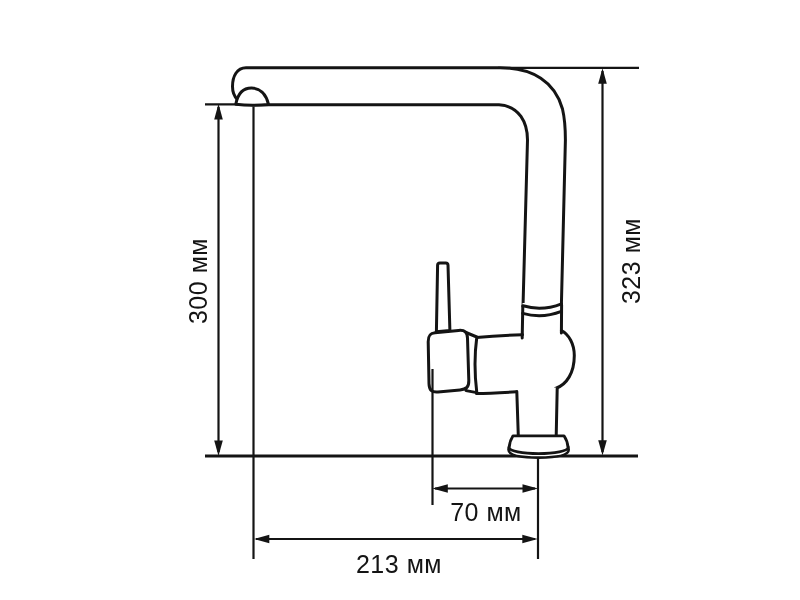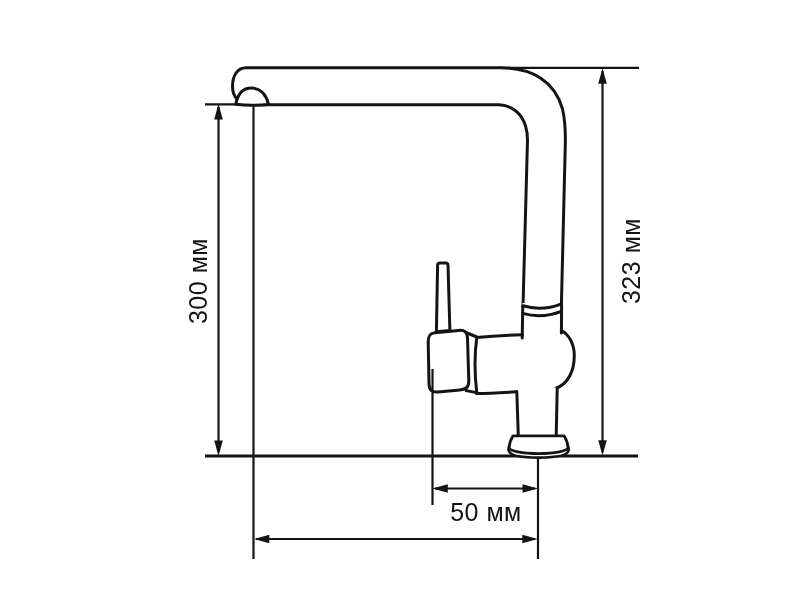--- a/index.html
+++ b/index.html
@@ -167,16 +167,17 @@
         <polygon points="253.8,539 269.3,534.8 269.3,543.2" fill="#141414" stroke="none"></polygon>
         <polygon points="537.8,539 522.3,534.8 522.3,543.2" fill="#141414" stroke="none"></polygon>
       </g>
     </g>
   </svg>
 
   <div class="dim-label vertical" style="left:138px; top:267px; width:120px;">300 мм</div>
 
   <div class="dim-label vertical" style="left:571px; top:247px; width:120px;">323 мм</div>
 
-  <div class="dim-label" style="left:436px; top:498px; width:100px;">50 мм</div>
+  <div class="dim-label" style="left:436px; top:498px; width:100px;">70 мм</div>
 
+  <div class="dim-label" style="left:339px; top:550px; width:120px;">213 мм</div>
 
 </div>
 
 </body></html>

